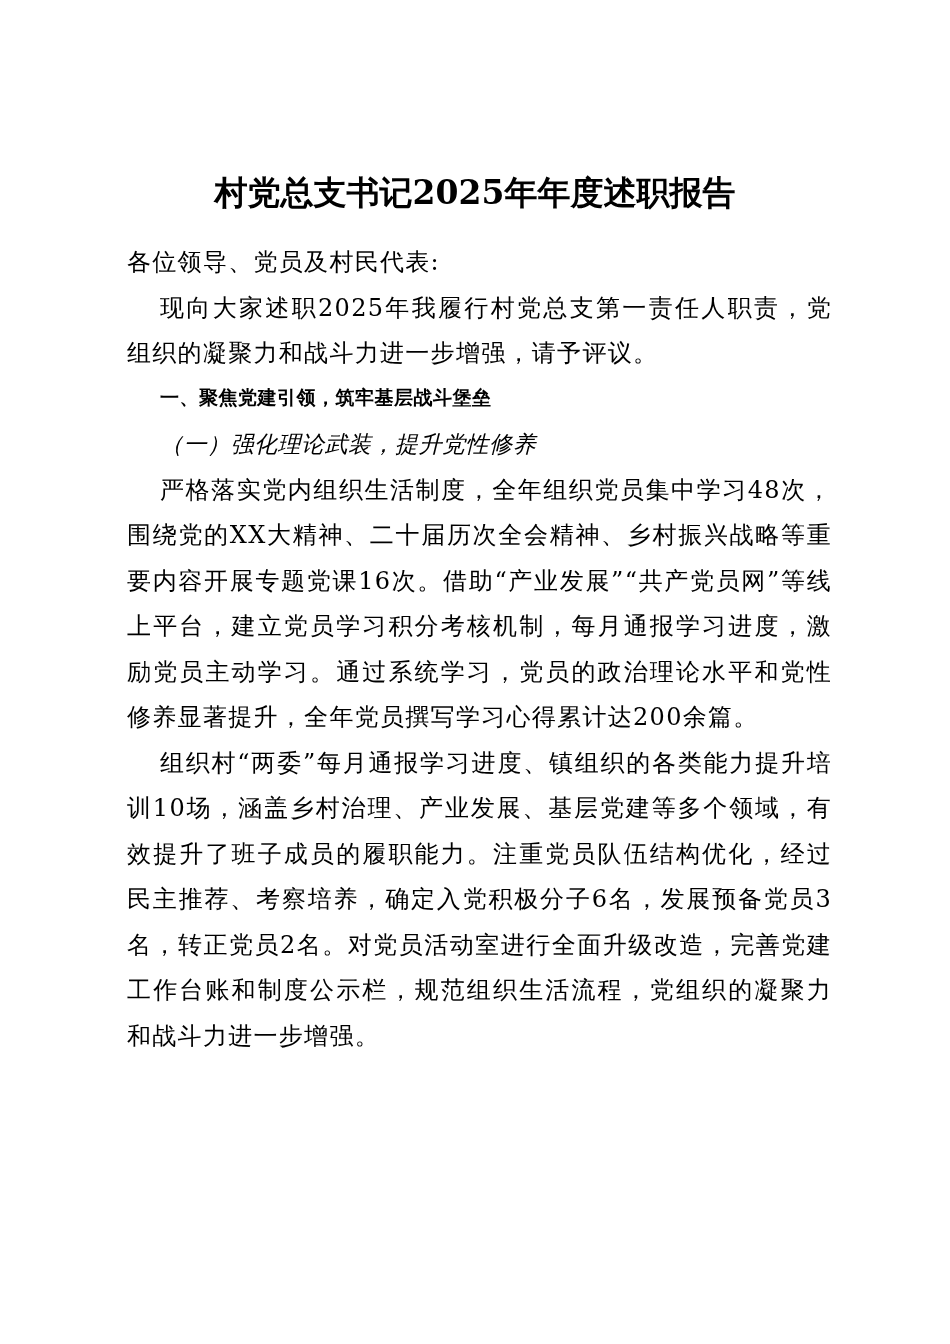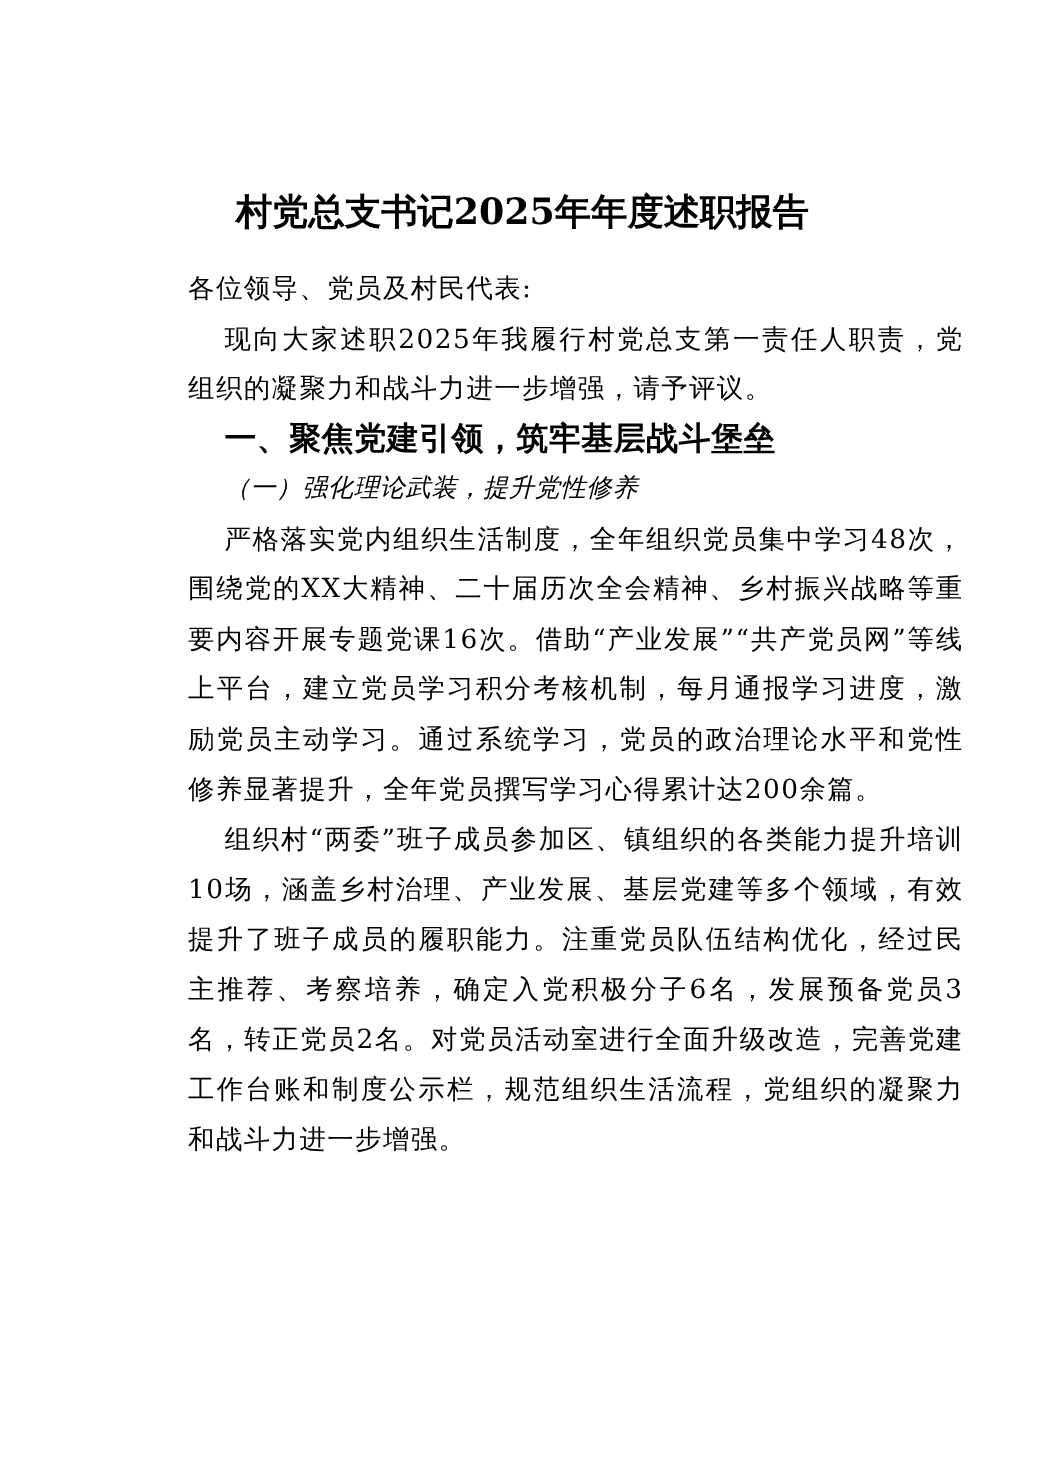--- a/index.html
+++ b/index.html
@@ -36,35 +36,34 @@
     }
     .body {
       position: absolute;
       left: 127px;
       top: 240px;
       width: 705px;
       font-size: 24px;
       line-height: 45.5px;
       text-align: justify;
       letter-spacing: 1.3px;
-      margin-left: 44px;
     }
     .body p {
       margin: 0;
     }
     .indent {
       text-indent: 33px;
     }
     .salutation {
       text-indent: 0;
     }
     .h1 {
-      font-family: Liberation Sans, sans-serif;
+      font-family: Liberation Mono, monospace;
       font-weight: bold;
-      font-size: 29px;
+      font-size: 19px;
       text-indent: 33px;
       letter-spacing: 0.5px;
     }
     .h2 {
       text-indent: 33px;
       font-size: 23px;
       letter-spacing: 0.5px;
       font-style: italic;
     }
   </style>
@@ -76,15 +75,15 @@
 
   <div class="body">
     <p class="salutation">各位领导、党员及村民代表:</p>
     <p class="indent">现向大家述职2025年我履行村党总支第一责任人职责，党组织的凝聚力和战斗力进一步增强，请予评议。</p>
 
     <p class="h1">一、聚焦党建引领，筑牢基层战斗堡垒</p>
 
     <p class="h2">（一）强化理论武装，提升党性修养</p>
     <p class="indent">严格落实党内组织生活制度，全年组织党员集中学习48次，围绕党的XX大精神、二十届历次全会精神、乡村振兴战略等重要内容开展专题党课16次。借助“产业发展”“共产党员网”等线上平台，建立党员学习积分考核机制，每月通报学习进度，激励党员主动学习。通过系统学习，党员的政治理论水平和党性修养显著提升，全年党员撰写学习心得累计达200余篇。</p>
 
-    <p class="indent">组织村“两委”班子成员参加区、镇组织的各类能力提升培训10场，涵盖乡村治理、产业发展、基层党建等多个领域，有效提升了班子成员的履职能力。注重党员队伍结构优化，经过民主推荐、考察培养，确定入党积极分子6名，发展预备党员3名，转正党员2名。对党员活动室进行全面升级改造，完善党建工作台账和制度公示栏，规范组织生活流程，党组织的凝聚力和战斗力进一步增强。</p>
+    <p class="indent">组织村“两委”每月通报学习进度、镇组织的各类能力提升培训10场，涵盖乡村治理、产业发展、基层党建等多个领域，有效提升了班子成员的履职能力。注重党员队伍结构优化，经过民主推荐、考察培养，确定入党积极分子6名，发展预备党员3名，转正党员2名。对党员活动室进行全面升级改造，完善党建工作台账和制度公示栏，规范组织生活流程，党组织的凝聚力和战斗力进一步增强。</p>
   </div>
 </div>
 
 </body></html>

